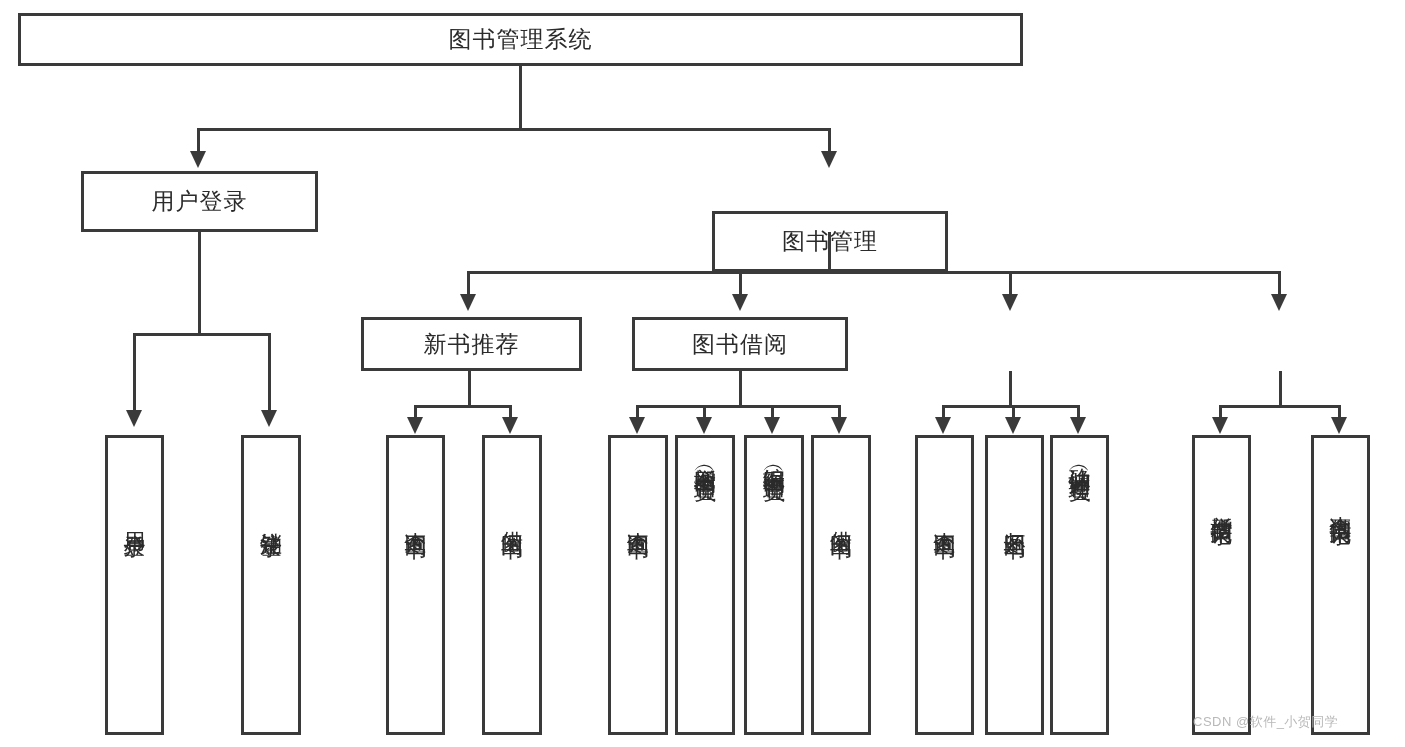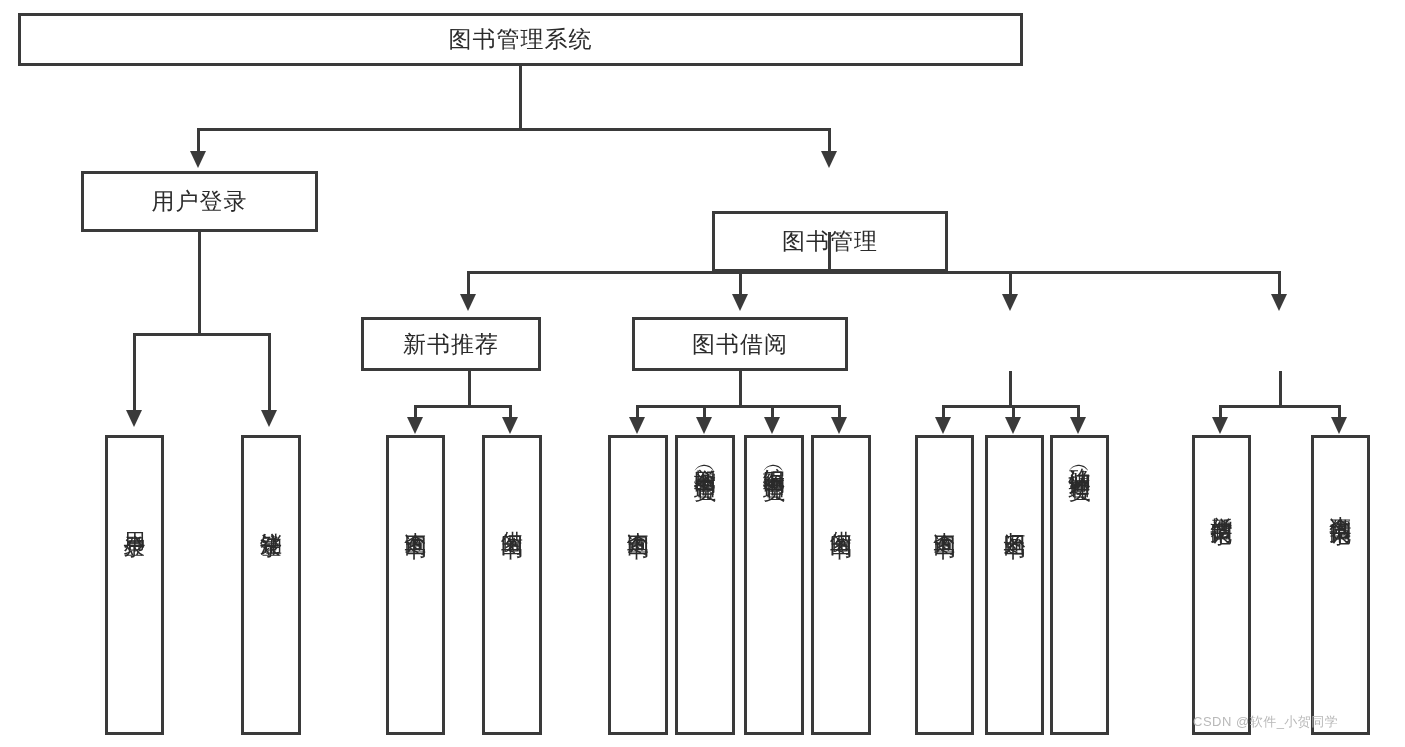--- a/index.html
+++ b/index.html
@@ -115,21 +115,21 @@
   <div class="ln hl" style="left:467px; top:271px; width:814px; height:3px;"></div>
   <div class="ln vl" style="left:467px; top:271px; width:3px; height:25px;"></div>
   <div class="arrow" style="left:460px; top:294px;"></div>
   <div class="ln vl" style="left:739px; top:271px; width:3px; height:25px;"></div>
   <div class="arrow" style="left:732px; top:294px;"></div>
   <div class="ln vl" style="left:1009px; top:271px; width:3px; height:25px;"></div>
   <div class="arrow" style="left:1002px; top:294px;"></div>
   <div class="ln vl" style="left:1278px; top:271px; width:3px; height:25px;"></div>
   <div class="arrow" style="left:1271px; top:294px;"></div>
 
-  <div class="node horiz" style="left:361px; top:317px; width:180px; height:54px;">
+  <div class="node horiz" style="left:361px; top:317px; width:221px; height:54px;">
     <span>新书推荐</span>
   </div>
   <div class="node horiz" style="left:632px; top:317px; width:216px; height:54px;">
     <span>图书借阅</span>
   </div>
 
   <div class="ln vl" style="left:468px; top:371px; width:3px; height:36px;"></div>
   <div class="ln hl" style="left:414px; top:405px; width:98px; height:3px;"></div>
   <div class="ln vl" style="left:414px; top:405px; width:3px; height:15px;"></div>
   <div class="arrow" style="left:407px; top:417px;"></div>

